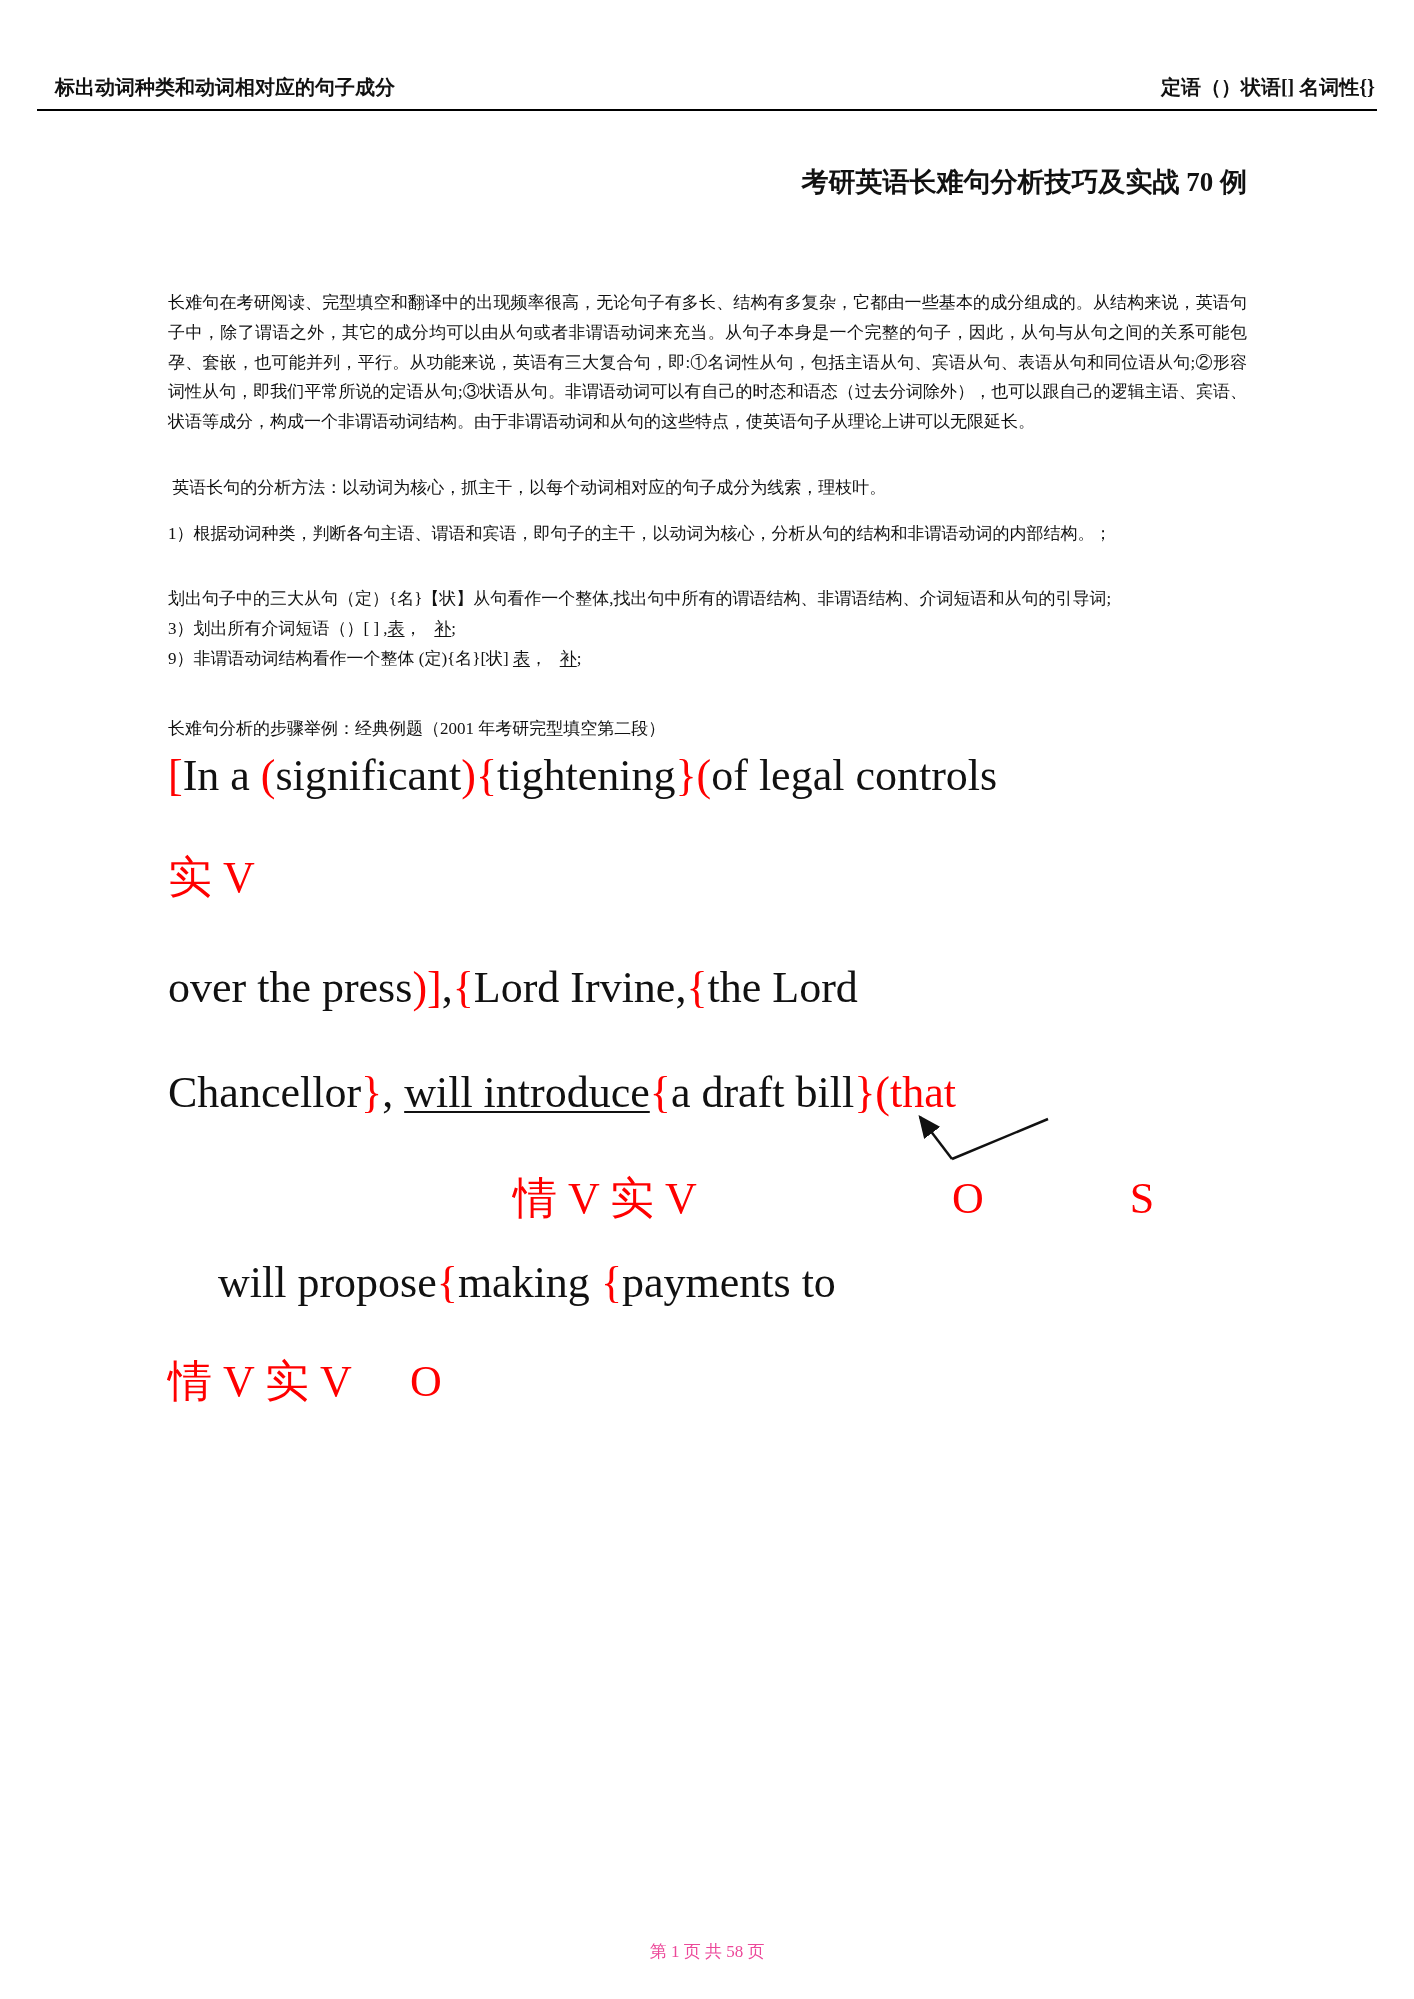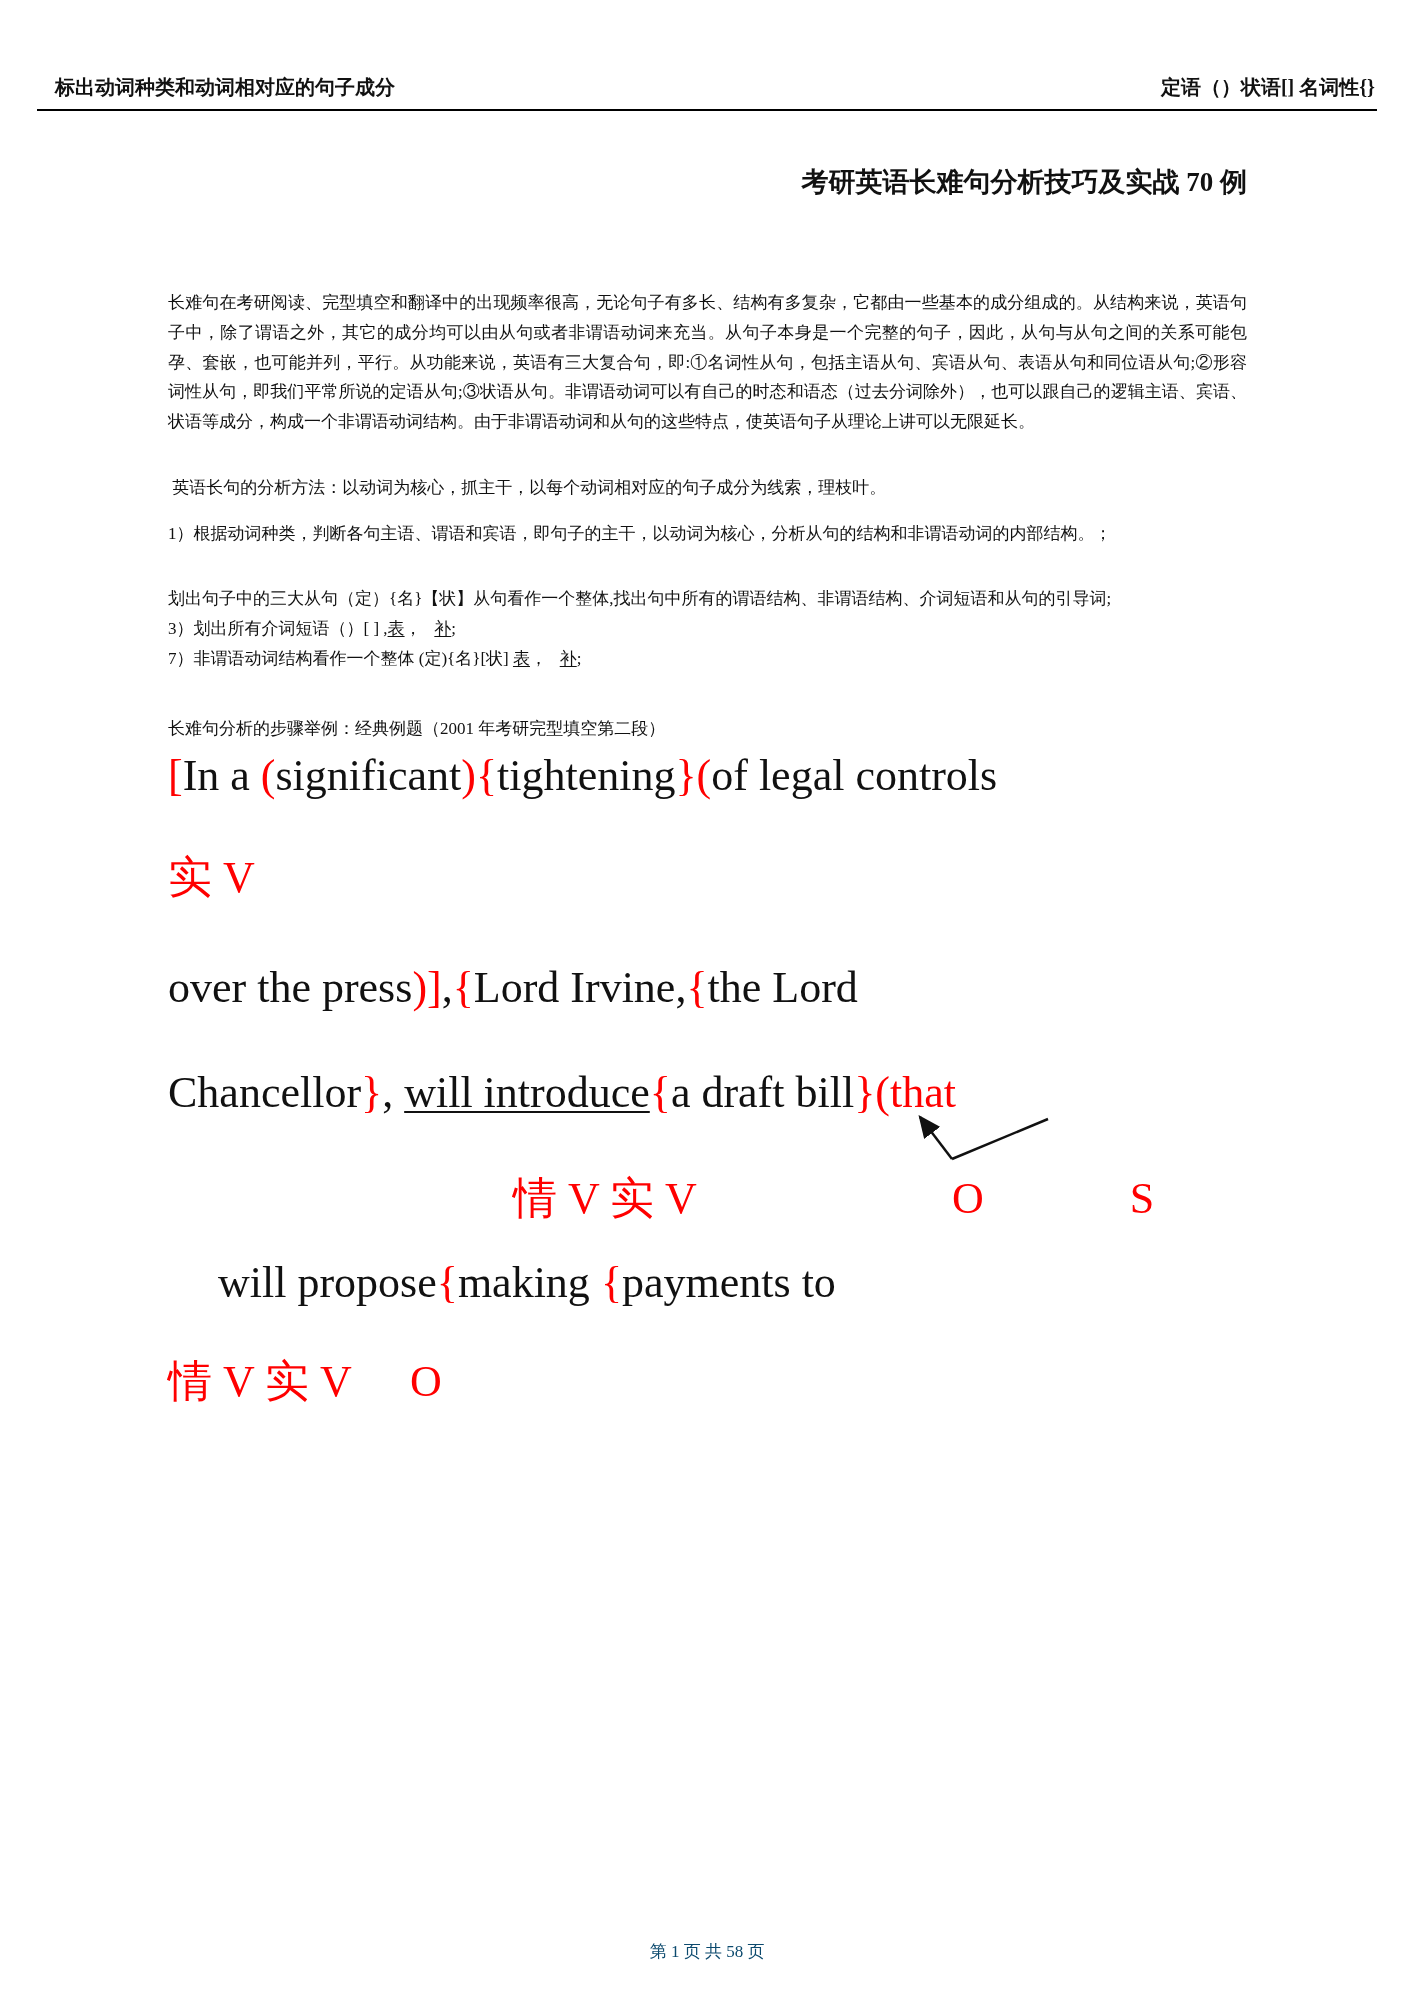--- a/index.html
+++ b/index.html
@@ -45,21 +45,21 @@
   .labelD .sPos{margin-left:480px;}
   .labelD .apposPos{margin-left:150px;}
   .labelF .vPos{margin-left:345px;}
   .labelF .oPos{margin-left:245px;}
   .labelF .s2Pos{margin-left:135px;}
   .labelH .oPos{margin-left:48px;}
   .arrow-wrap{position:absolute;left:732px;top:41px;width:170px;height:65px;}
   
   .footer{
     position:absolute;left:0;top:1940px;width:100%;
-    text-align:center;font-size:17px;color:#0c4a6e;
+    text-align:center;font-size:17px;color:#ec4899;
   }
 </style>
 </head>
 <body>
 
 <div class="page">
 
   <div class="hdr">
     <span>标出动词种类和动词相对应的句子成分</span>
     <span>定语（）状语[] 名词性{}</span>
@@ -72,21 +72,21 @@
     <p class="body-text p1">长难句在考研阅读、完型填空和翻译中的出现频率很高，无论句子有多长、结构有多复杂，它都由一些基本的成分组成的。从结构来说，英语句子中，除了谓语之外，其它的成分均可以由从句或者非谓语动词来充当。从句子本身是一个完整的句子，因此，从句与从句之间的关系可能包孕、套嵌，也可能并列，平行。从功能来说，英语有三大复合句，即:①名词性从句，包括主语从句、宾语从句、表语从句和同位语从句;②形容词性从句，即我们平常所说的定语从句;③状语从句。非谓语动词可以有自己的时态和语态（过去分词除外），也可以跟自己的逻辑主语、宾语、状语等成分，构成一个非谓语动词结构。由于非谓语动词和从句的这些特点，使英语句子从理论上讲可以无限延长。</p>
 
     <div class="body-text method">
       <div>&nbsp;英语长句的分析方法：以动词为核心，抓主干，以每个动词相对应的句子成分为线索，理枝叶。</div>
       <div class="step1">1）根据动词种类，判断各句主语、谓语和宾语，即句子的主干，以动词为核心，分析从句的结构和非谓语动词的内部结构。；</div>
     </div>
 
     <div class="body-text steps">
       <div>划出句子中的三大从句（定）{名}【状】从句看作一个整体,找出句中所有的谓语结构、非谓语结构、介词短语和从句的引导词;</div>
       <div><span>3）划出所有介词短语（）[ ] ,</span><span class="u">表</span><span>，&nbsp;&nbsp;&nbsp;</span><span class="u">补</span><span>;</span></div>
-      <div><span>7）非谓语动词结构看作一个整体 (定){名}[状] </span><span class="u">表</span><span>，&nbsp;&nbsp;&nbsp;</span><span class="u">补</span><span>;</span></div>
+      <div><span>9）非谓语动词结构看作一个整体 (定){名}[状] </span><span class="u">表</span><span>，&nbsp;&nbsp;&nbsp;</span><span class="u">补</span><span>;</span></div>
     </div>
 
     <div class="body-text caption">长难句分析的步骤举例：经典例题（2001 年考研完型填空第二段）</div>
 
     <div class="big lineA"><span class="red">[</span><span>In a </span><span class="red">(</span><span>significant</span><span class="red">){</span><span>tightening</span><span class="red">}(</span><span>of legal controls</span></div>
 
     <div class="big labelB">
       <span class="red">实 V</span>
     </div>
 

